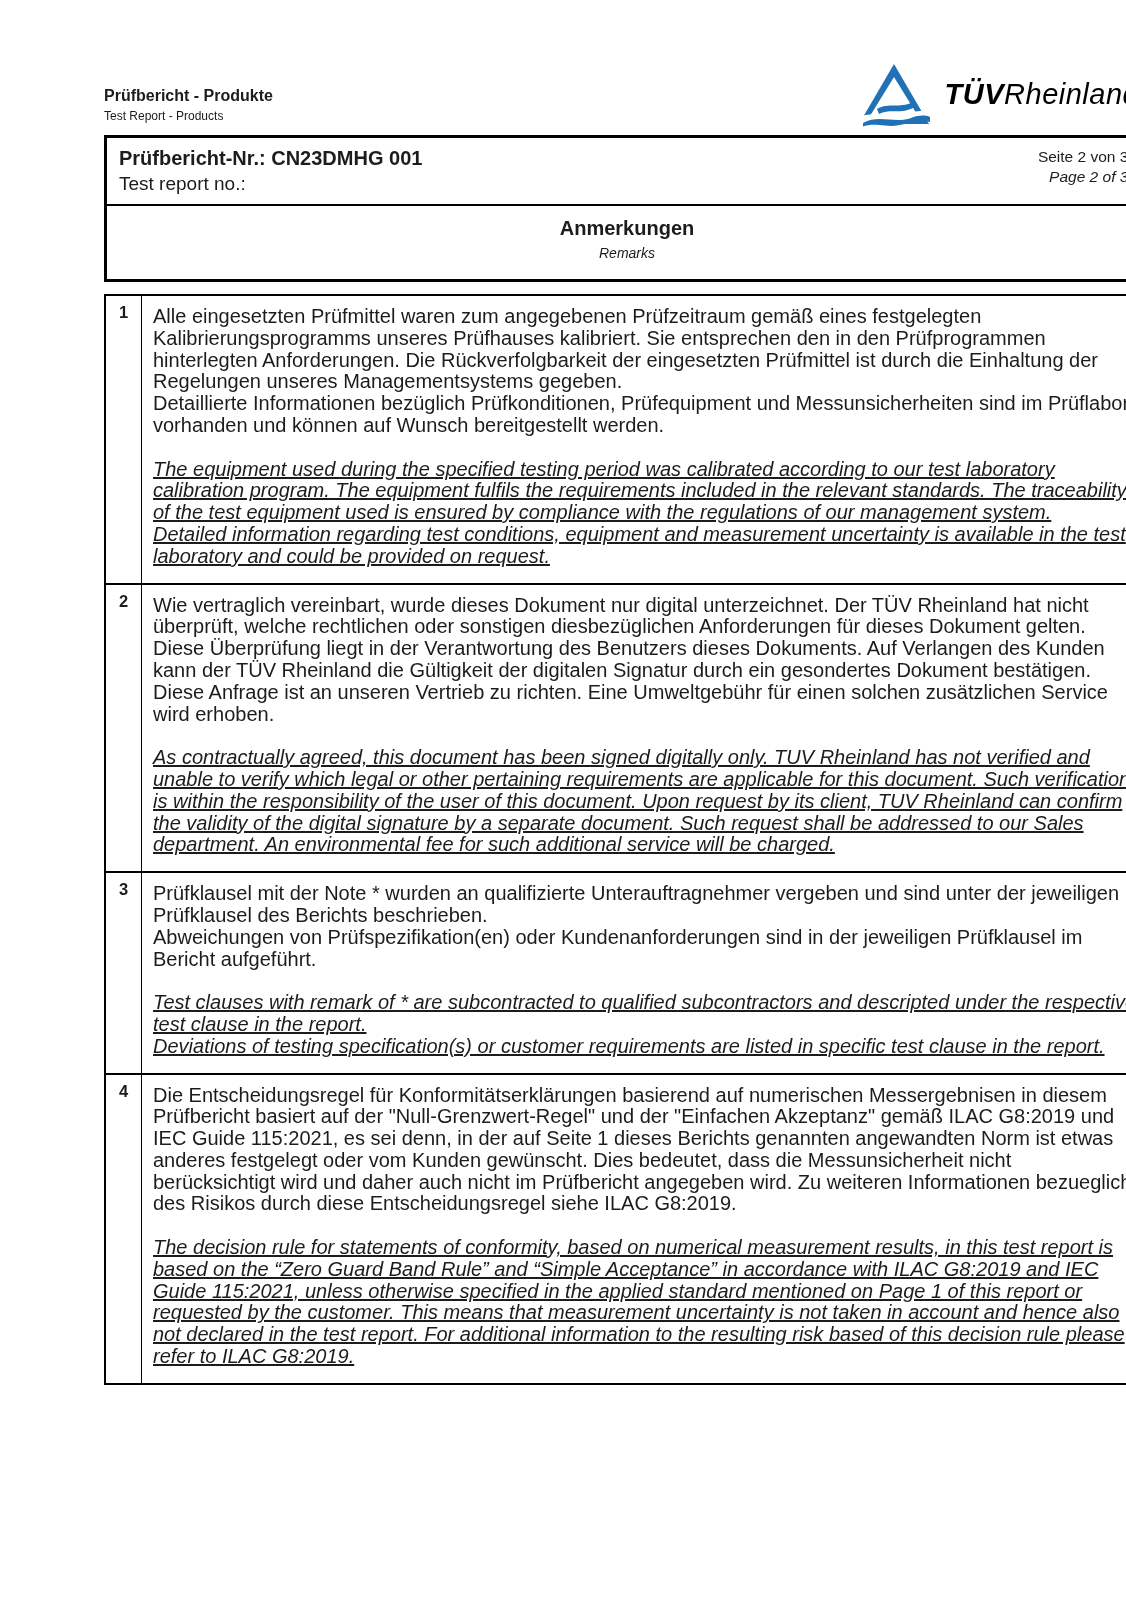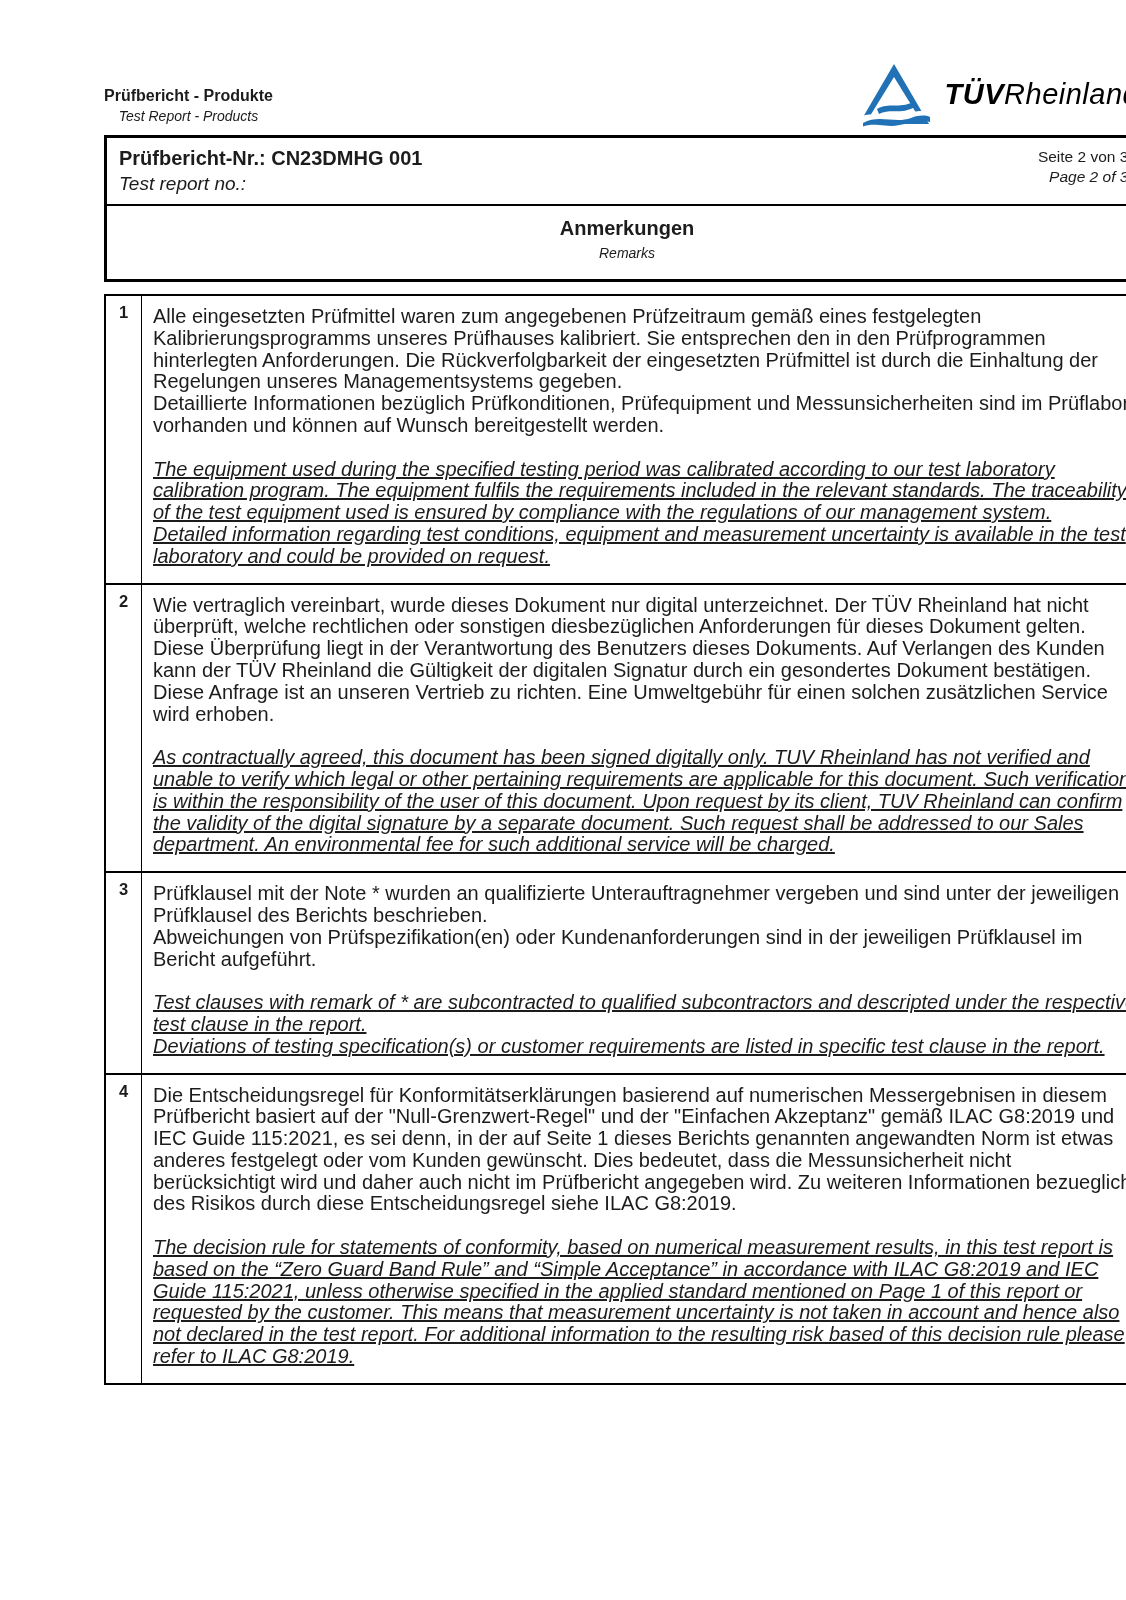--- a/index.html
+++ b/index.html
@@ -11,32 +11,32 @@
     background:#ffffff;
     font-family:"Liberation Sans", sans-serif;
     color:#1c1c1c;
   }
   .content { position:absolute; left:104px; top:60px; width:1046px; }
 
   
   .top-header { display:flex; justify-content:space-between; align-items:flex-start; height:74px; }
   .doc-type { padding-top:26px; }
   .doc-type .de { font-weight:bold; font-size:16px; line-height:20px; }
-  .doc-type .en { font-style:italic; font-size:14px; line-height:20px;text-align:center; }
+  .doc-type .en { font-size:12px; line-height:20px; }
   .logo { display:flex; align-items:flex-start; padding-top:2px; }
   .logo svg { display:block; }
   .logo-text { font-size:29px; line-height:64px; letter-spacing:0.5px; color:#000000; margin-left:14px; white-space:nowrap;font-style:italic; }
   .logo-text .b { font-weight:bold; }
   .logo-text .reg { font-size:14px; vertical-align:super; line-height:0; }
 
   
   .report-box { border:3px solid #000; margin-top:1px; }
   .report-box-top { display:flex; justify-content:space-between; border-bottom:2px solid #000; padding:7px 10px 8px 12px; }
   .report-no .de { font-weight:bold; font-size:20px; line-height:26px; }
-  .report-no .en { font-style:italic; font-size:19px; line-height:25px; }
+  .report-no .en { font-size:19px; line-height:25px; }
   .page-no { text-align:right; font-size:15.5px; line-height:20px; padding-top:2px; }
   .page-no .en { font-style:italic; }
   .section-title { text-align:center; padding:9px 0 13px 0; }
   .section-title .de { font-weight:bold; font-size:20px; line-height:26px; }
   .section-title .en { font-style:italic; font-size:14px; line-height:25px; }
 
   
   .remarks-table { border:2px solid #000; margin-top:12px; }
   .remark-row { display:flex; border-bottom:2px solid #000; }
   .remark-row:last-child { border-bottom:none; }

